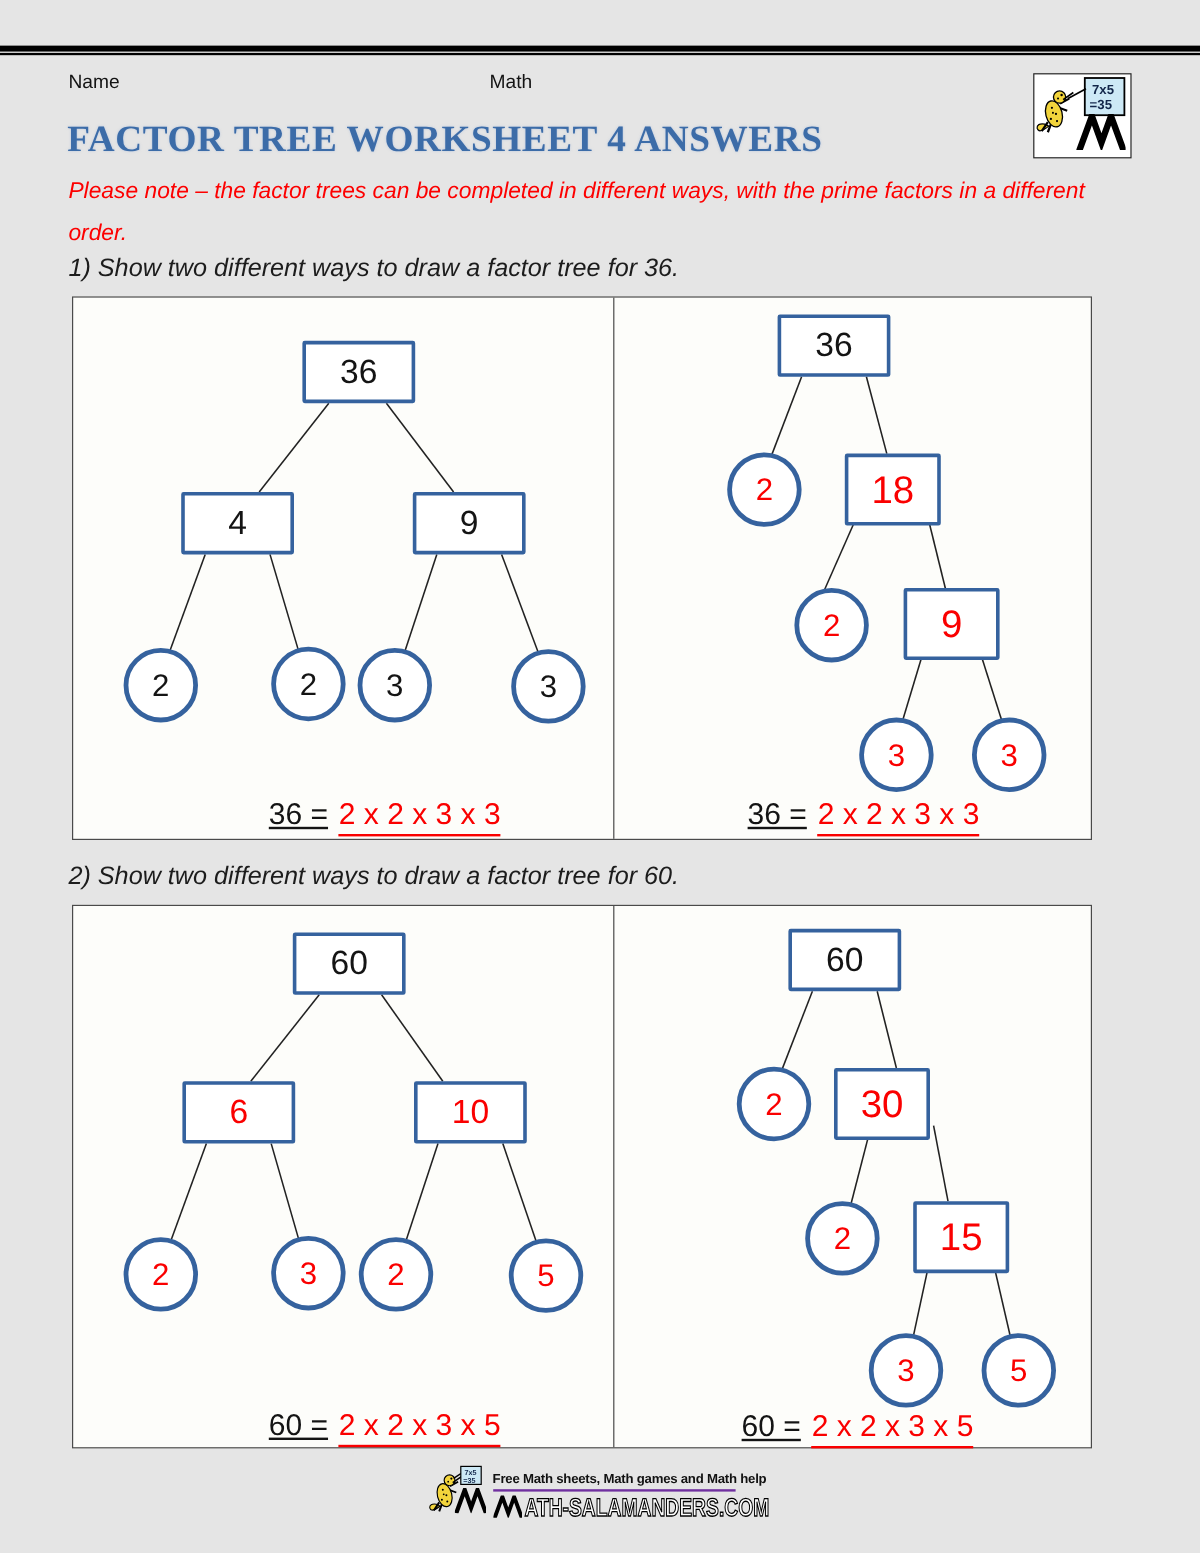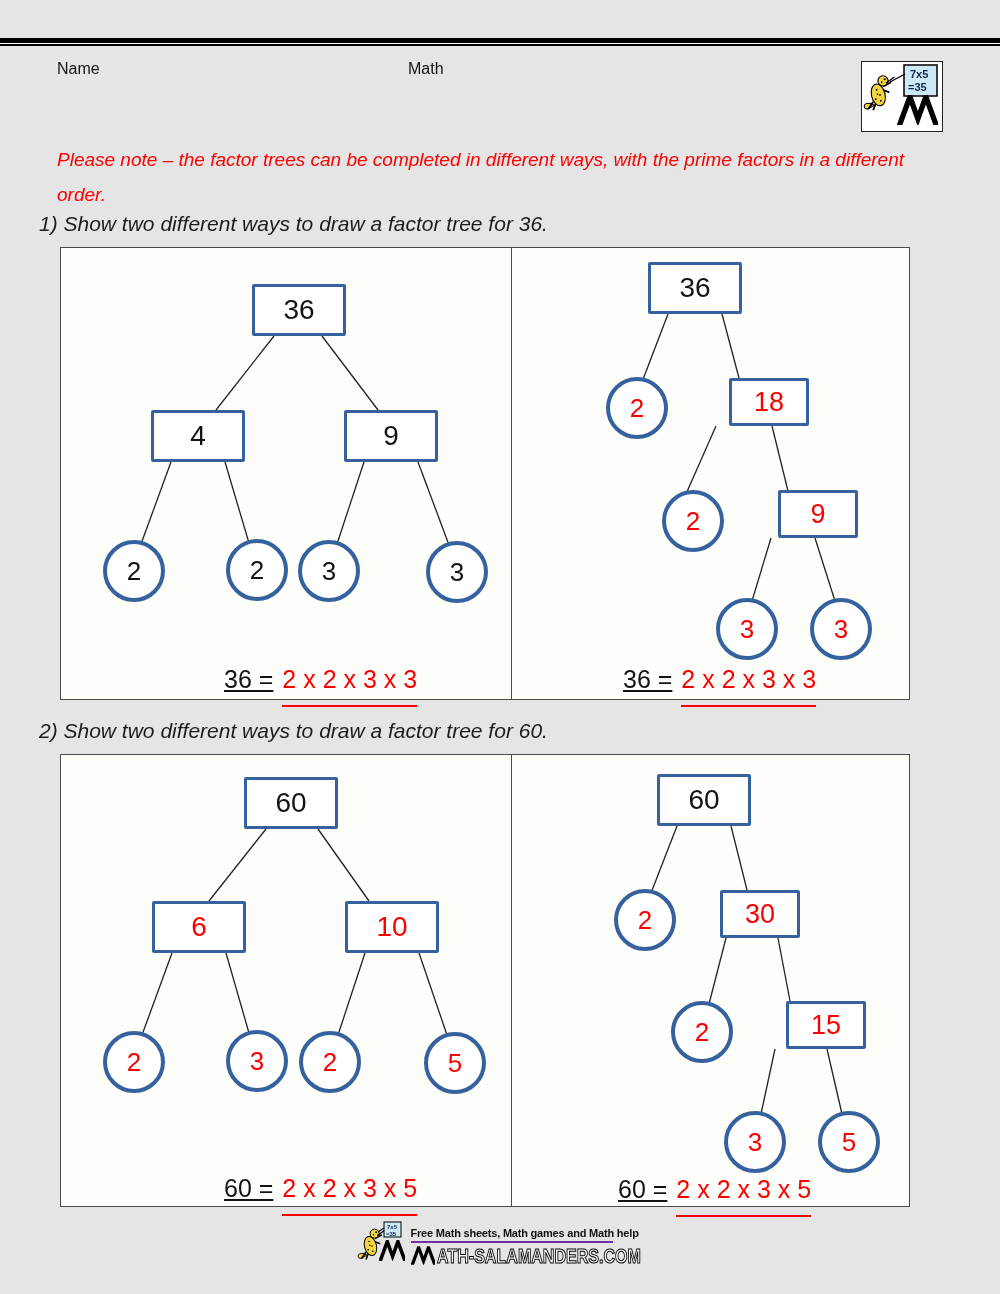--- a/index.html
+++ b/index.html
@@ -16,42 +16,42 @@
   .logo-box{position:absolute;left:861px;top:61px;width:80px;height:69px;
             border:1px solid #222;background:#fff;}
 
   .title{position:absolute;left:56px;top:98px;font-family:"Liberation Serif",serif;
          font-weight:600;font-size:31px;color:#3c6ca8;letter-spacing:.5px;
          text-shadow:0 0 2px rgba(140,170,215,.55);white-space:nowrap;}
 
   .note{position:absolute;left:57px;top:142px;width:860px;font-size:19px;
         font-style:italic;color:#fd0000;line-height:35px;}
 
-  .question{position:absolute;left:39px;font-size:21px;font-style:italic;color:#1c1c1c;white-space:nowrap;}
+  .question{position:absolute;left:57px;font-size:21px;font-style:italic;color:#1c1c1c;white-space:nowrap;}
   .q1{top:212px;} .q2{top:719px;}
 
   .panel{position:absolute;left:60px;width:848px;height:451px;
          border:1px solid #4a4a4a;background:#fdfdfa;}
   .panel1{top:247px;} .panel2{top:754px;}
   .divider{position:absolute;left:450px;top:0;width:1px;height:100%;background:#4a4a4a;}
 
   .lines{position:absolute;left:0;top:0;}
 
   .rnode{position:absolute;width:94px;height:52px;border:3px solid #35629e;background:#fff;
          display:flex;align-items:center;justify-content:center;font-size:28px;color:#141414;
          box-sizing:border-box;border-radius:2px;}
-  .rnode.sm{width:80px;height:48px;font-size:27px;margin-left:25px;}
+  .rnode.sm{width:80px;height:60px;font-size:32px;}
   .cnode{position:absolute;width:62px;height:62px;border:4px solid #35629e;background:#fff;
          border-radius:50%;display:flex;align-items:center;justify-content:center;
          font-size:26px;color:#141414;box-sizing:border-box;}
   .red{color:#fa0000;}
 
   .eq{position:absolute;font-size:25px;color:#141414;white-space:nowrap;}
   .eq .eq-lhs{margin-right:9px;text-decoration:underline;}
-  .eq .eq-rhs{color:#fa0000;border-bottom:2px solid #fa0000;padding-bottom:12px;}
+  .eq .eq-rhs{color:#fa0000;border-bottom:2px solid #fa0000;padding-bottom:2px;}
 
   .footer{position:absolute;left:0;top:1220px;width:1000px;display:flex;
           justify-content:center;align-items:flex-start;gap:6px;}
   .footer-col{display:flex;flex-direction:column;align-items:flex-start;}
   .tagline{font-size:11px;font-weight:bold;color:#111;letter-spacing:-.2px;margin-top:7px;text-align:right;}
   .purple-line{width:202px;height:2px;background:#7030a0;margin:2px 0 1px 0;}
   .site-row{display:flex;align-items:flex-start;gap:1px;}
   .hidden-defs{position:absolute;width:0;height:0;overflow:hidden;}
 </style>
 </head>
@@ -91,20 +91,21 @@
     <svg width="78" height="67" viewBox="0 0 78 67">
       <use href="#sala" x="1" y="9" width="34" height="41"></use>
       <rect x="42" y="3" width="33" height="31" fill="#cde9f6" stroke="#000" stroke-width="1.5"></rect>
       <text x="48" y="16" font-size="11" font-weight="bold" fill="#12264a" font-family="Liberation Sans, sans-serif">7x5</text>
       <text x="46" y="29" font-size="11" font-weight="bold" fill="#12264a" font-family="Liberation Sans, sans-serif">=35</text>
       <line x1="28" y1="20" x2="43" y2="12" stroke="#000" stroke-width="1.4"></line>
       <use href="#mglyph" x="34" y="33" width="42" height="30"></use>
     </svg>
   </div>
 
+  <div class="title">FACTOR TREE WORKSHEET 4 ANSWERS</div>
 
   <div class="note">Please note – the factor trees can be completed in different ways, with the prime factors in a different order.</div>
 
   <div class="question q1">1) Show two different ways to draw a factor tree for 36.</div>
 
   <div class="panel panel1">
     <svg class="lines" width="848" height="451">
       <g stroke="#222" stroke-width="1.3">
         <line x1="213" y1="88" x2="155" y2="162"></line>
           <line x1="261" y1="88" x2="317" y2="162"></line>

